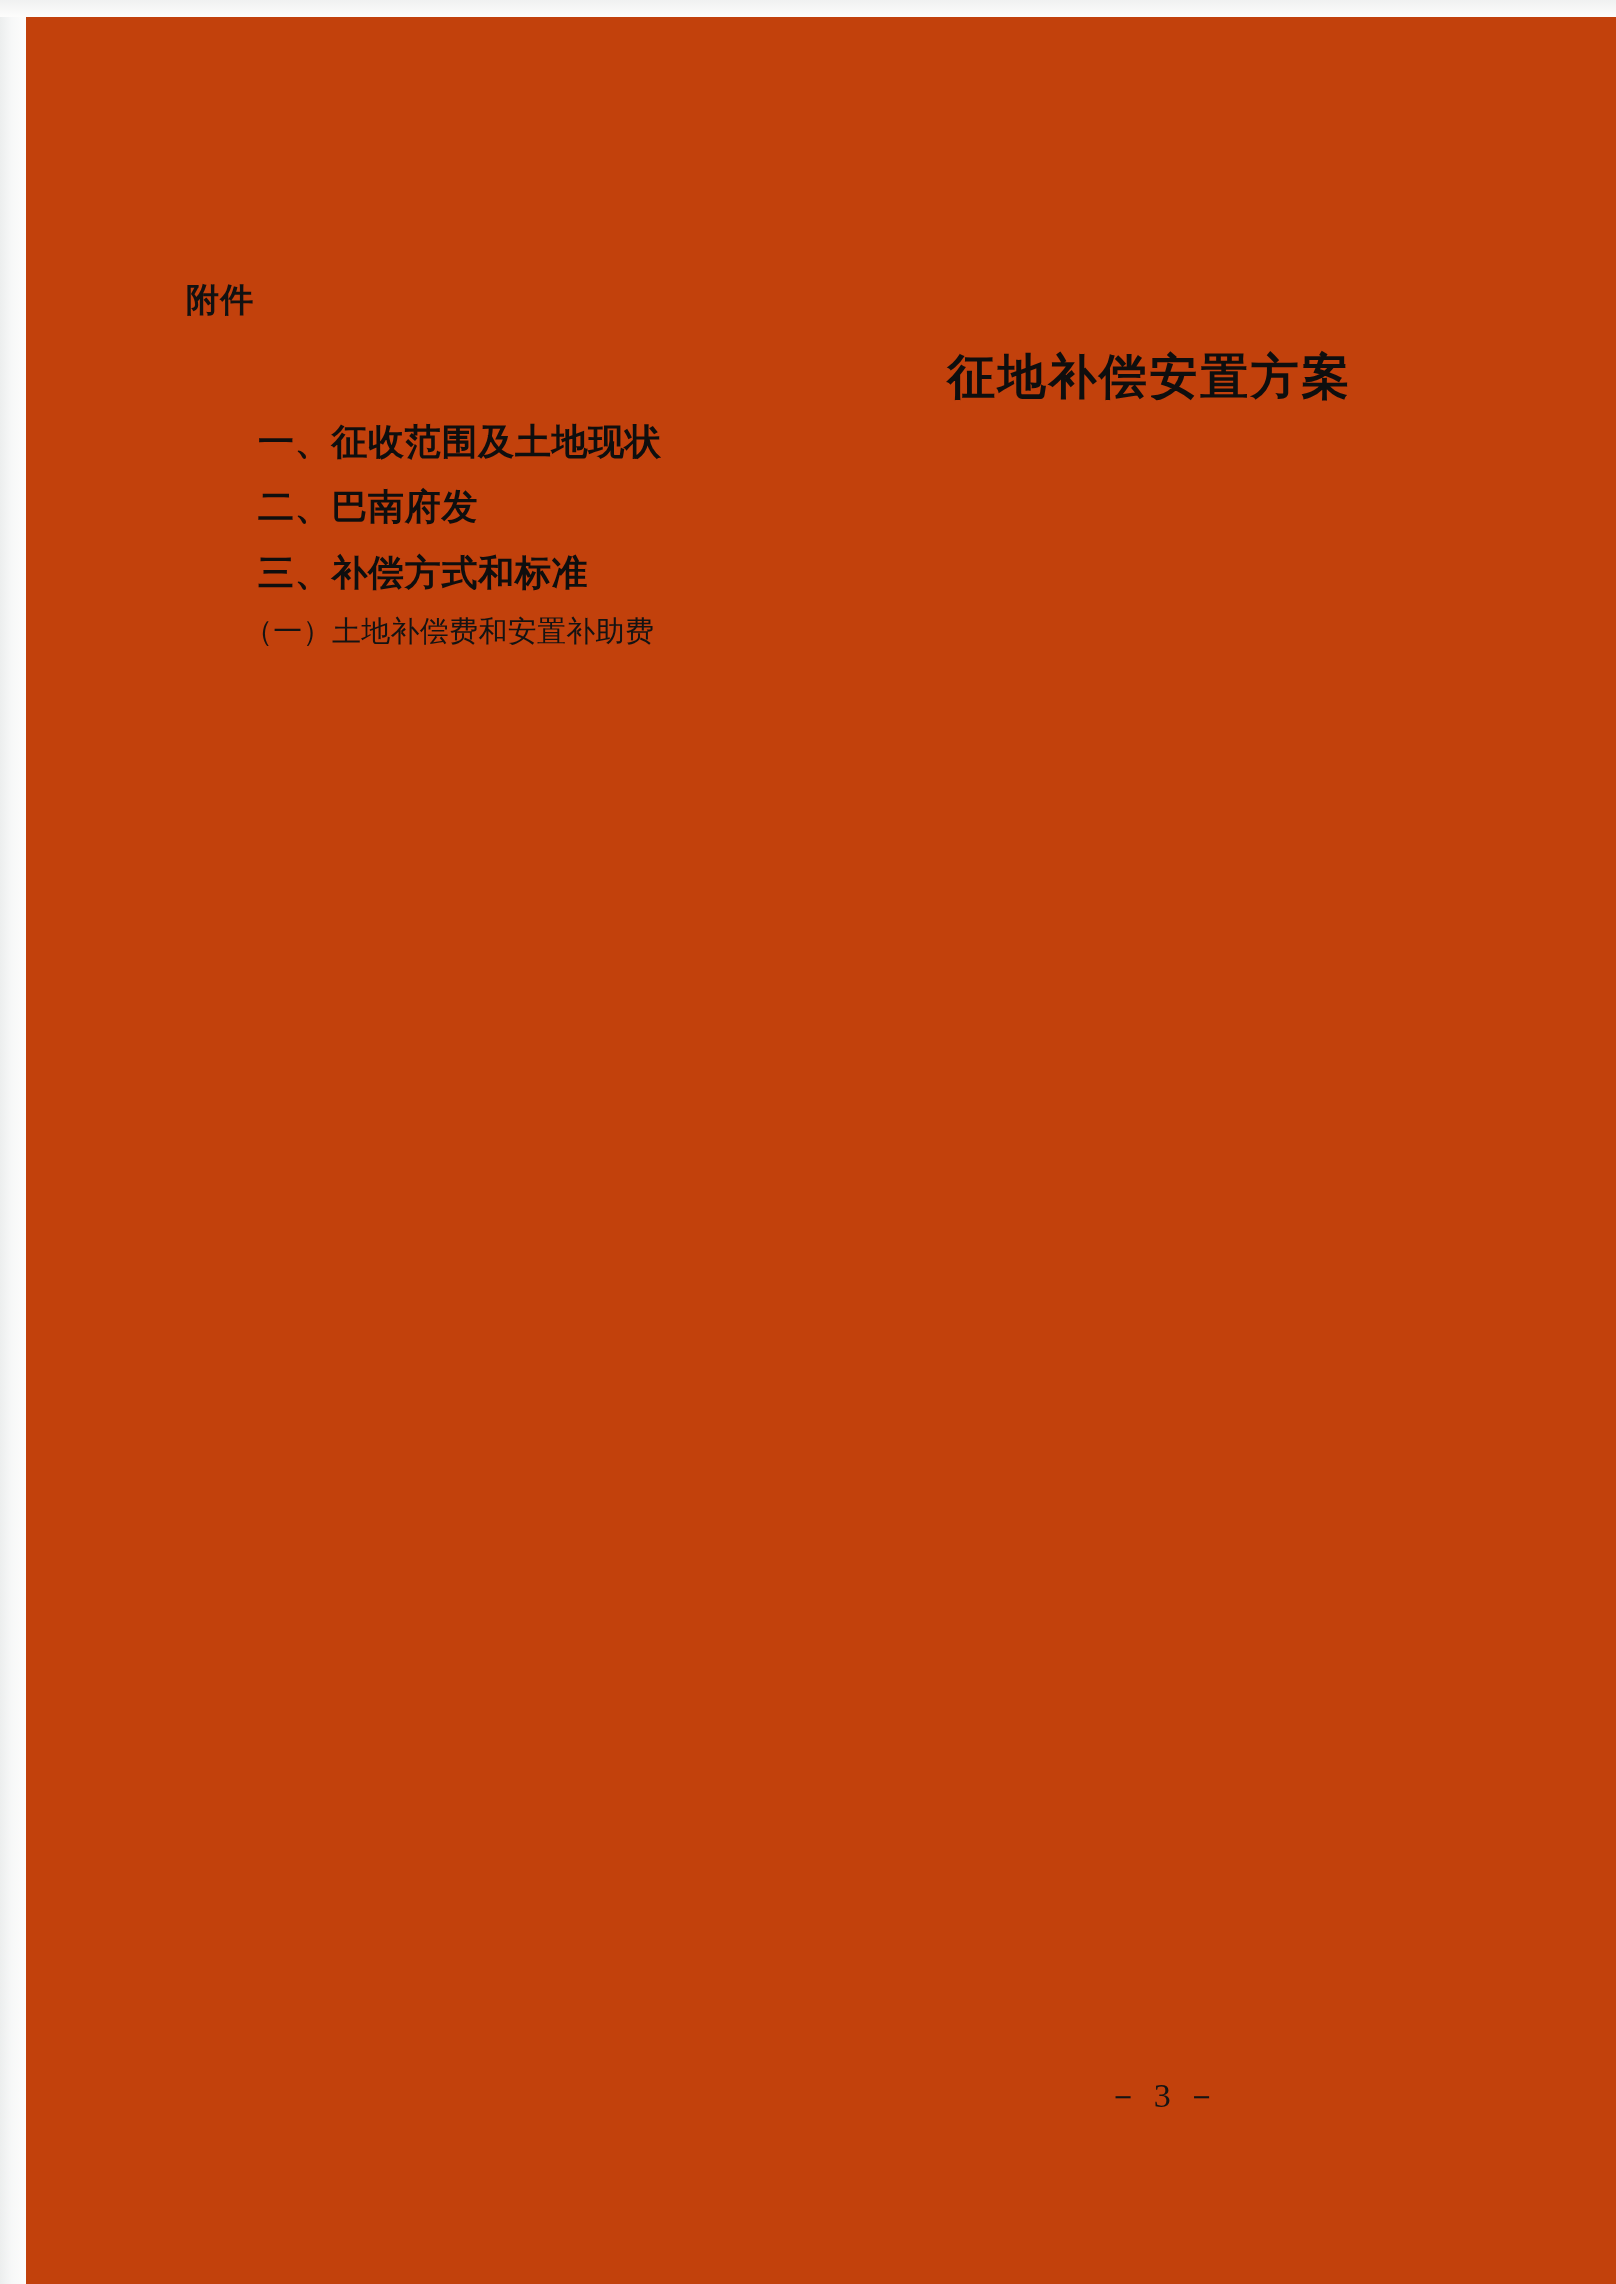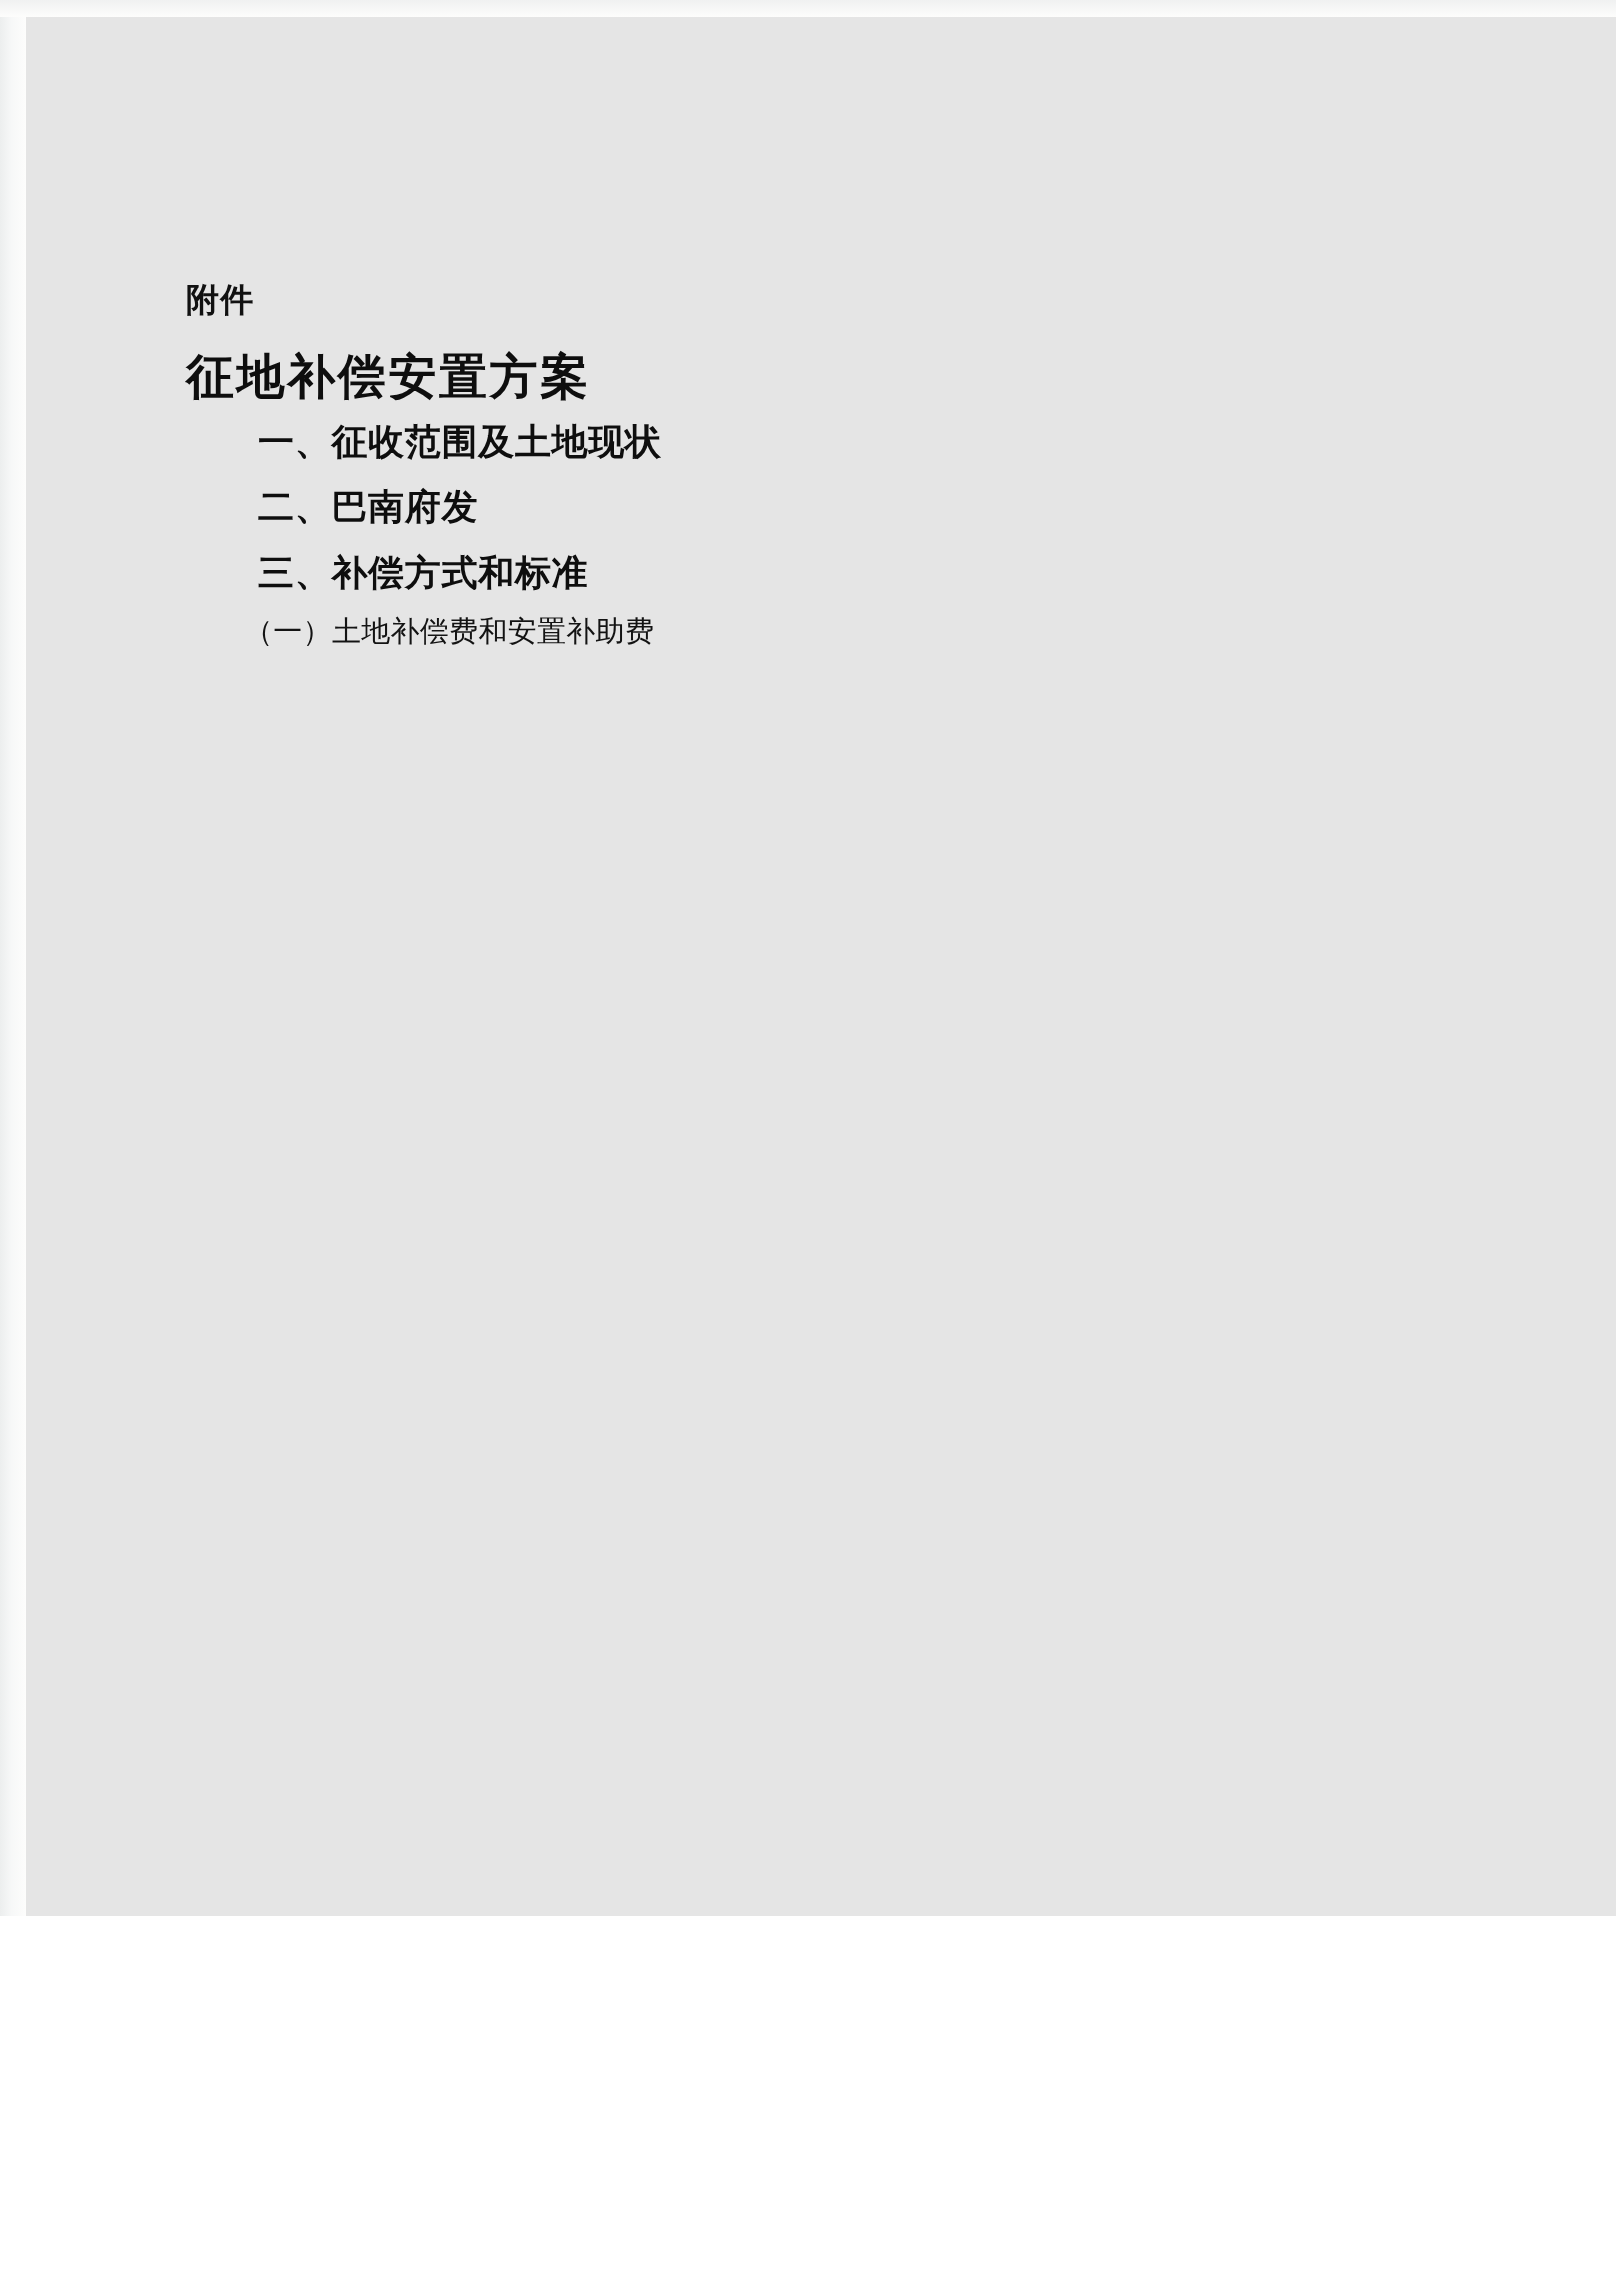--- a/index.html
+++ b/index.html
@@ -7,23 +7,23 @@
     padding: 0;
     background: #ffffff;
   }
   body {
     font-family: "Liberation Serif", "DejaVu Serif", serif;
     color: #121212;
   }
   .page {
     position: relative;
     width: 1617px;
-    height: 1916px;
+    height: 2284px;
     margin: 0 auto;
-    background: #e5e5e5;
+    background: #c2410c;
     overflow: hidden;
   }
   
   .scan-edge-left {
     position: absolute;
     top: 0;
     left: 0;
     width: 26px;
     height: 100%;
     background: linear-gradient(to right, #eceeee 0%, #f7f8f8 45%, #fdfdfc 100%);
@@ -46,21 +46,21 @@
   }
   .attachment-label {
     font-family: "DejaVu Sans", sans-serif;
     font-weight: bold;
     font-size: 33px;
     letter-spacing: 1.3px;
     color: #111;
     line-height: 1.2;
   }
   .doc-title {
-    text-align: left;
+    text-align: right;
     font-family: "DejaVu Sans", sans-serif;
     font-weight: bold;
     font-size: 48px;
     letter-spacing: 2.6px;
     margin-top: 25px;
     margin-bottom: 0;
     color: #0e0e0e;
     padding-right: 72px;
   }
   p.body-text {

